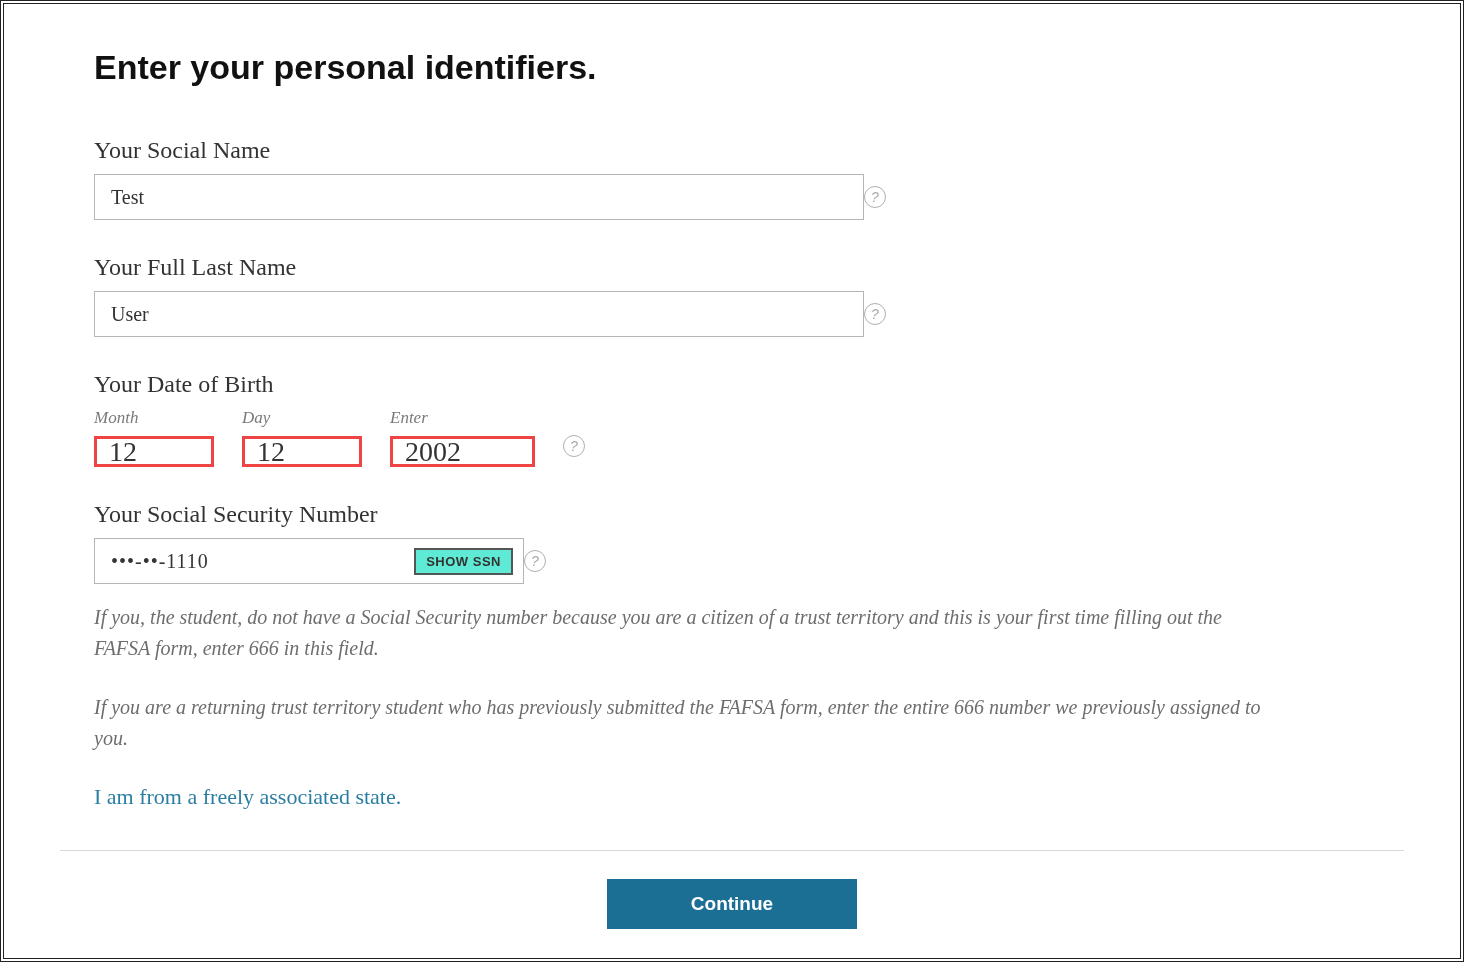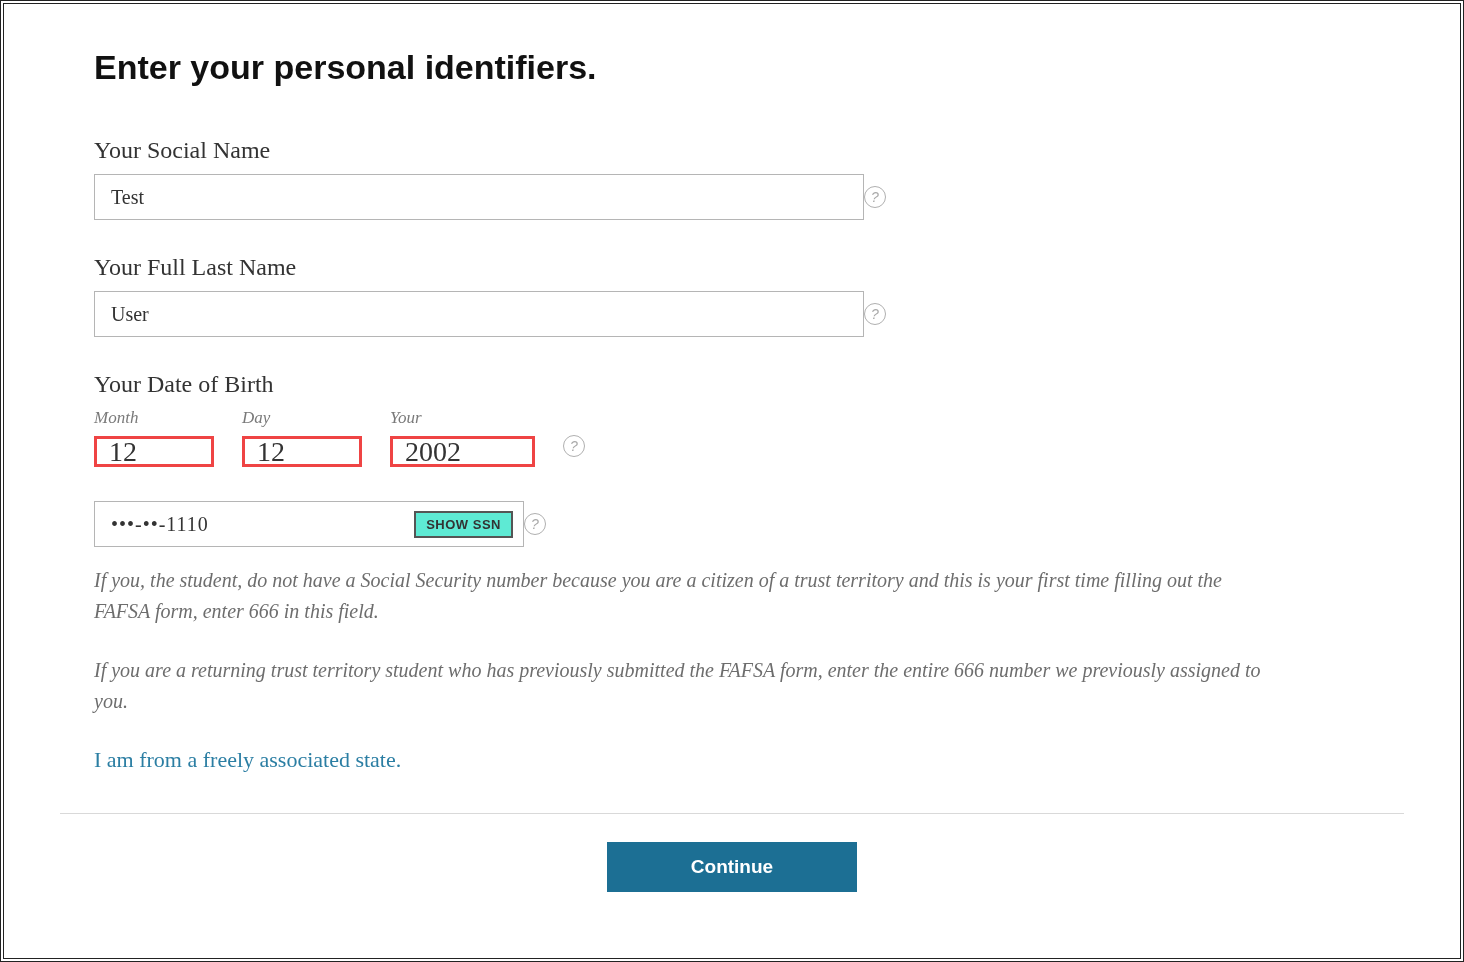--- a/index.html
+++ b/index.html
@@ -167,30 +167,31 @@
       <div class="dob-sub-row">
         <div class="sub-col">
           <span class="sub-label">Month</span>
           <input type="text" class="dob-input dob-month" value="12" style="">
         </div>
         <div class="sub-col">
           <span class="sub-label">Day</span>
           <input type="text" class="dob-input dob-day" value="12" style="">
         </div>
         <div class="sub-col">
-          <span class="sub-label">Your</span>
+          <span class="sub-label">Enter</span>
           <input type="text" class="dob-input dob-year" value="2002" style="">
         </div>
         <div class="dob-help-wrap">
           <span class="help-icon">?</span>
         </div>
       </div>
     </div>
 
     <div class="field-block" style="margin-bottom:8px;">
+      <div class="field-label">Your Social Security Number</div>
       <div class="input-row">
         <div class="ssn-wrap">
           <span class="ssn-value">•••-••-1110</span>
           <button class="show-ssn-btn">SHOW SSN</button>
         </div>
         <span class="help-icon">?</span>
       </div>
     </div>
 
     <p class="help-text">If you, the student, do not have a Social Security number because you are a citizen of a trust territory and this is your first time filling out the FAFSA form, enter 666 in this field.</p>

